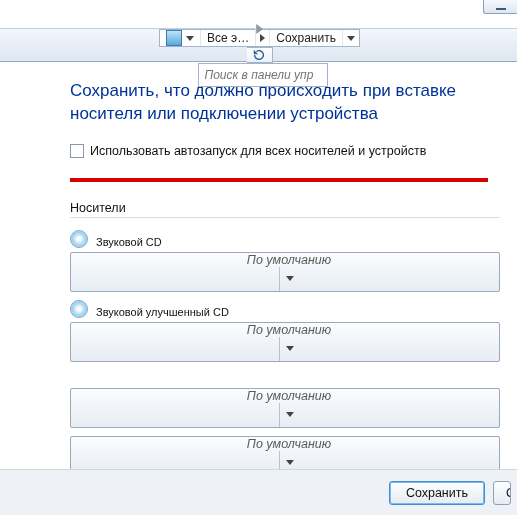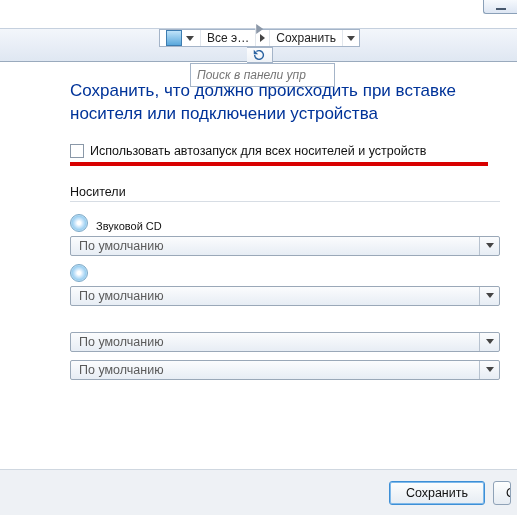--- a/index.html
+++ b/index.html
@@ -54,31 +54,31 @@
   .tri-r { width:0;height:0;border-top:4px solid transparent;border-bottom:4px solid transparent;border-left:5px solid #444; }
   .tri-d { width:0;height:0;border-left:4px solid transparent;border-right:4px solid transparent;border-top:5px solid #444; }
 
   .refresh {
     width: 26px; height: 24px; border: 1px solid #a4b4c8; border-left: none;
     background: linear-gradient(#fdfdfe,#eef2f7); display:flex;align-items:center;justify-content:center;
   }
   .refresh svg { width:14px;height:14px; }
 
   .search {
-    width: 145px; height: 24px; margin-left: 6px; background: #fff;
+    width: 130px; height: 24px; margin-left: 6px; background: #fff;
     border: 1px solid #a4b4c8; font-size: 12px; color: #888; padding: 7px 6px;
     font-style: italic; outline: none;
   }
 
   
   .content { position: absolute; top: 80px; left: 70px; right: 0; }
 
   h1 { font-size: 17px; font-weight: 400; color: #003399; line-height: 1.35; margin-bottom: 18px; }
 
-  .chkrow { display: flex; align-items: flex-end; margin-bottom: 4px; }
+  .chkrow { display: flex; align-items: flex-end; margin-bottom: 20px; }
   .chk {
     width: 14px; height: 14px; border: 1px solid #8a98a8; background: #fff; margin-right: 6px;
   }
   .chklabel { font-size: 12.5px; color: #111; }
   .underline-red {
     height: 4px; background: #d80000; margin: 2px 0 10px 0; width: 418px;
   }
 
   .section-label { font-size: 12.5px; color: #111; margin-bottom: 2px; margin-top: 19px; }
   .hr { height: 1px; background: #d7dde4; margin: 2px 0 12px 0; width: 430px; }
@@ -88,24 +88,25 @@
   .media-title .micon { width: 18px; height: 18px; border-radius: 50%; margin-right: 8px; }
   .micon.cd {
     background: radial-gradient(circle, #fff 15%, #cfe8fb 35%, #9bcff0 60%, #e3f1fb 80%);
     border: 1px solid #7ba8c7;
   }
   .micon.dvd {
     background: radial-gradient(circle, #fff 15%, #ede2c7 35%, #c9b27e 60%, #f0e8d5 80%);
     border: 1px solid #9b8552;
   }
   .combo {
-    width: 430px; height: 20px; border: 1px solid #9aa8b8; background: linear-gradient(#fbfcfd,#e7edf4);
+    width: 430px; height: 40px; border: 1px solid #9aa8b8; background: linear-gradient(#fbfcfd,#e7edf4);
     display: flex; align-items: center; justify-content: space-between;
-    font-size: 12.5px; color: #5a5a5a; padding: 0 0 0 8px;
+    font-size: 12.5px; color: #5a5a5a; font-style: italic; padding: 0 0 0 8px;
     border-radius: 2px;
+    flex-direction: column;
   }
   .combo .dd {
     width: 20px; height: 100%; border-left: 1px solid #b7c2cf;
     display: flex; align-items: center; justify-content: center;
   }
 
   .gap { height: 18px; }
 
   
   .footer {
@@ -185,20 +186,21 @@
       <span>По умолчанию</span>
       <div class="dd">
           <div class="tri-d"></div>
         </div>
     </div>
   </div>
 
   <div class="media-row">
     <div class="media-title">
       <div class="micon cd"></div>
+      <span>Звуковой улучшенный CD</span>
     </div>
     <div class="combo">
       <span>По умолчанию</span>
       <div class="dd">
           <div class="tri-d"></div>
         </div>
     </div>
   </div>
 
   <div class="gap"></div>

